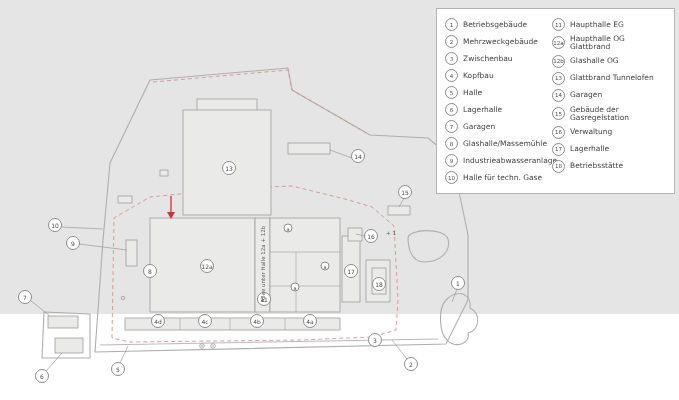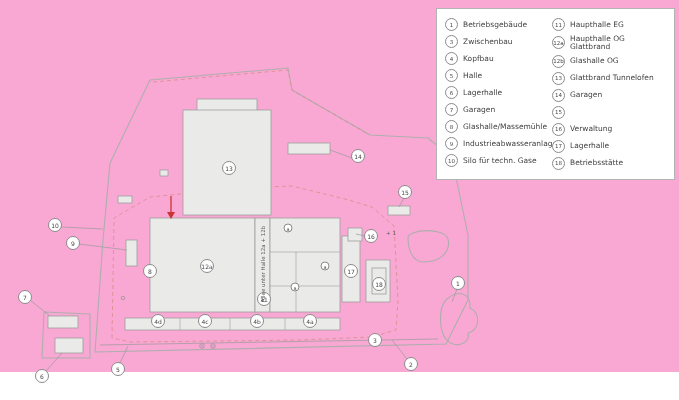--- a/index.html
+++ b/index.html
@@ -2,21 +2,21 @@
 <html style="--building_fill: #eaeae8; --outline: #9e9e9e; --dash: #dd9090; --accent_red: #cc3333;"><head>
 <meta charset="utf-8">
 <style>
   * { margin:0; padding:0; box-sizing:border-box; }
   html,body { width:679px; height:400px; }
   body {
     background:#ffffff;
     font-family:"DejaVu Sans","Liberation Sans",sans-serif;
     overflow:hidden;
   }
-  .canvas { position:relative; width:679px; height:372px; background:#f9a8d4; }
+  .canvas { position:relative; width:679px; height:314px; background:#e5e5e5; }
   svg.plan { position:absolute; left:0; top:0; }
 
   .bldg     { fill:var(--building_fill,#eaeae8); stroke:var(--outline,#9e9e9e); stroke-width:0.8; }
   .boundary { fill:none; stroke:#aeaeae; stroke-width:1.1; stroke-linejoin:round; }
   .dashred  { fill:none; stroke:var(--dash,#dd9090); stroke-width:0.9; stroke-dasharray:4 3; }
   .leader   { stroke:#9a9a9a; stroke-width:0.7; }
   .innerline{ stroke:var(--outline,#9e9e9e); stroke-width:0.6; fill:none; }
   .redline  { stroke:var(--accent_red,#cc3333); stroke-width:1.3; }
   .redfill  { fill:var(--accent_red,#cc3333); }
   .sym      { fill:none; stroke:#8f8f8f; stroke-width:0.7; }
@@ -239,20 +239,24 @@
     </div>
 
   <div class="legend">
     <div class="legend-col c1">
 
         <div class="legend-item">
           <span class="legend-num">1</span>
           <span class="legend-label">Betriebsgebäude</span>
         </div>
 
+        <div class="legend-item">
+          <span class="legend-num">2</span>
+          <span class="legend-label">Mehrzweckgebäude</span>
+        </div>
 
         <div class="legend-item">
           <span class="legend-num">3</span>
           <span class="legend-label">Zwischenbau</span>
         </div>
 
         <div class="legend-item">
           <span class="legend-num">4</span>
           <span class="legend-label">Kopfbau</span>
         </div>
@@ -277,21 +281,21 @@
           <span class="legend-label">Glashalle/Massemühle</span>
         </div>
 
         <div class="legend-item">
           <span class="legend-num">9</span>
           <span class="legend-label">Industrieabwasseranlage</span>
         </div>
 
         <div class="legend-item">
           <span class="legend-num">10</span>
-          <span class="legend-label">Silo für techn. Gase</span>
+          <span class="legend-label">Halle für techn. Gase</span>
         </div>
       </div>
     <div class="legend-col c2">
 
         <div class="legend-item">
           <span class="legend-num">11</span>
           <span class="legend-label">Haupthalle EG</span>
         </div>
 
         <div class="legend-item">
@@ -309,20 +313,21 @@
           <span class="legend-label">Glattbrand Tunnelofen</span>
         </div>
 
         <div class="legend-item">
           <span class="legend-num">14</span>
           <span class="legend-label">Garagen</span>
         </div>
 
         <div class="legend-item">
           <span class="legend-num">15</span>
+          <span class="legend-label">Gebäude der Gasregelstation</span>
         </div>
 
         <div class="legend-item">
           <span class="legend-num">16</span>
           <span class="legend-label">Verwaltung</span>
         </div>
 
         <div class="legend-item">
           <span class="legend-num">17</span>
           <span class="legend-label">Lagerhalle</span>

